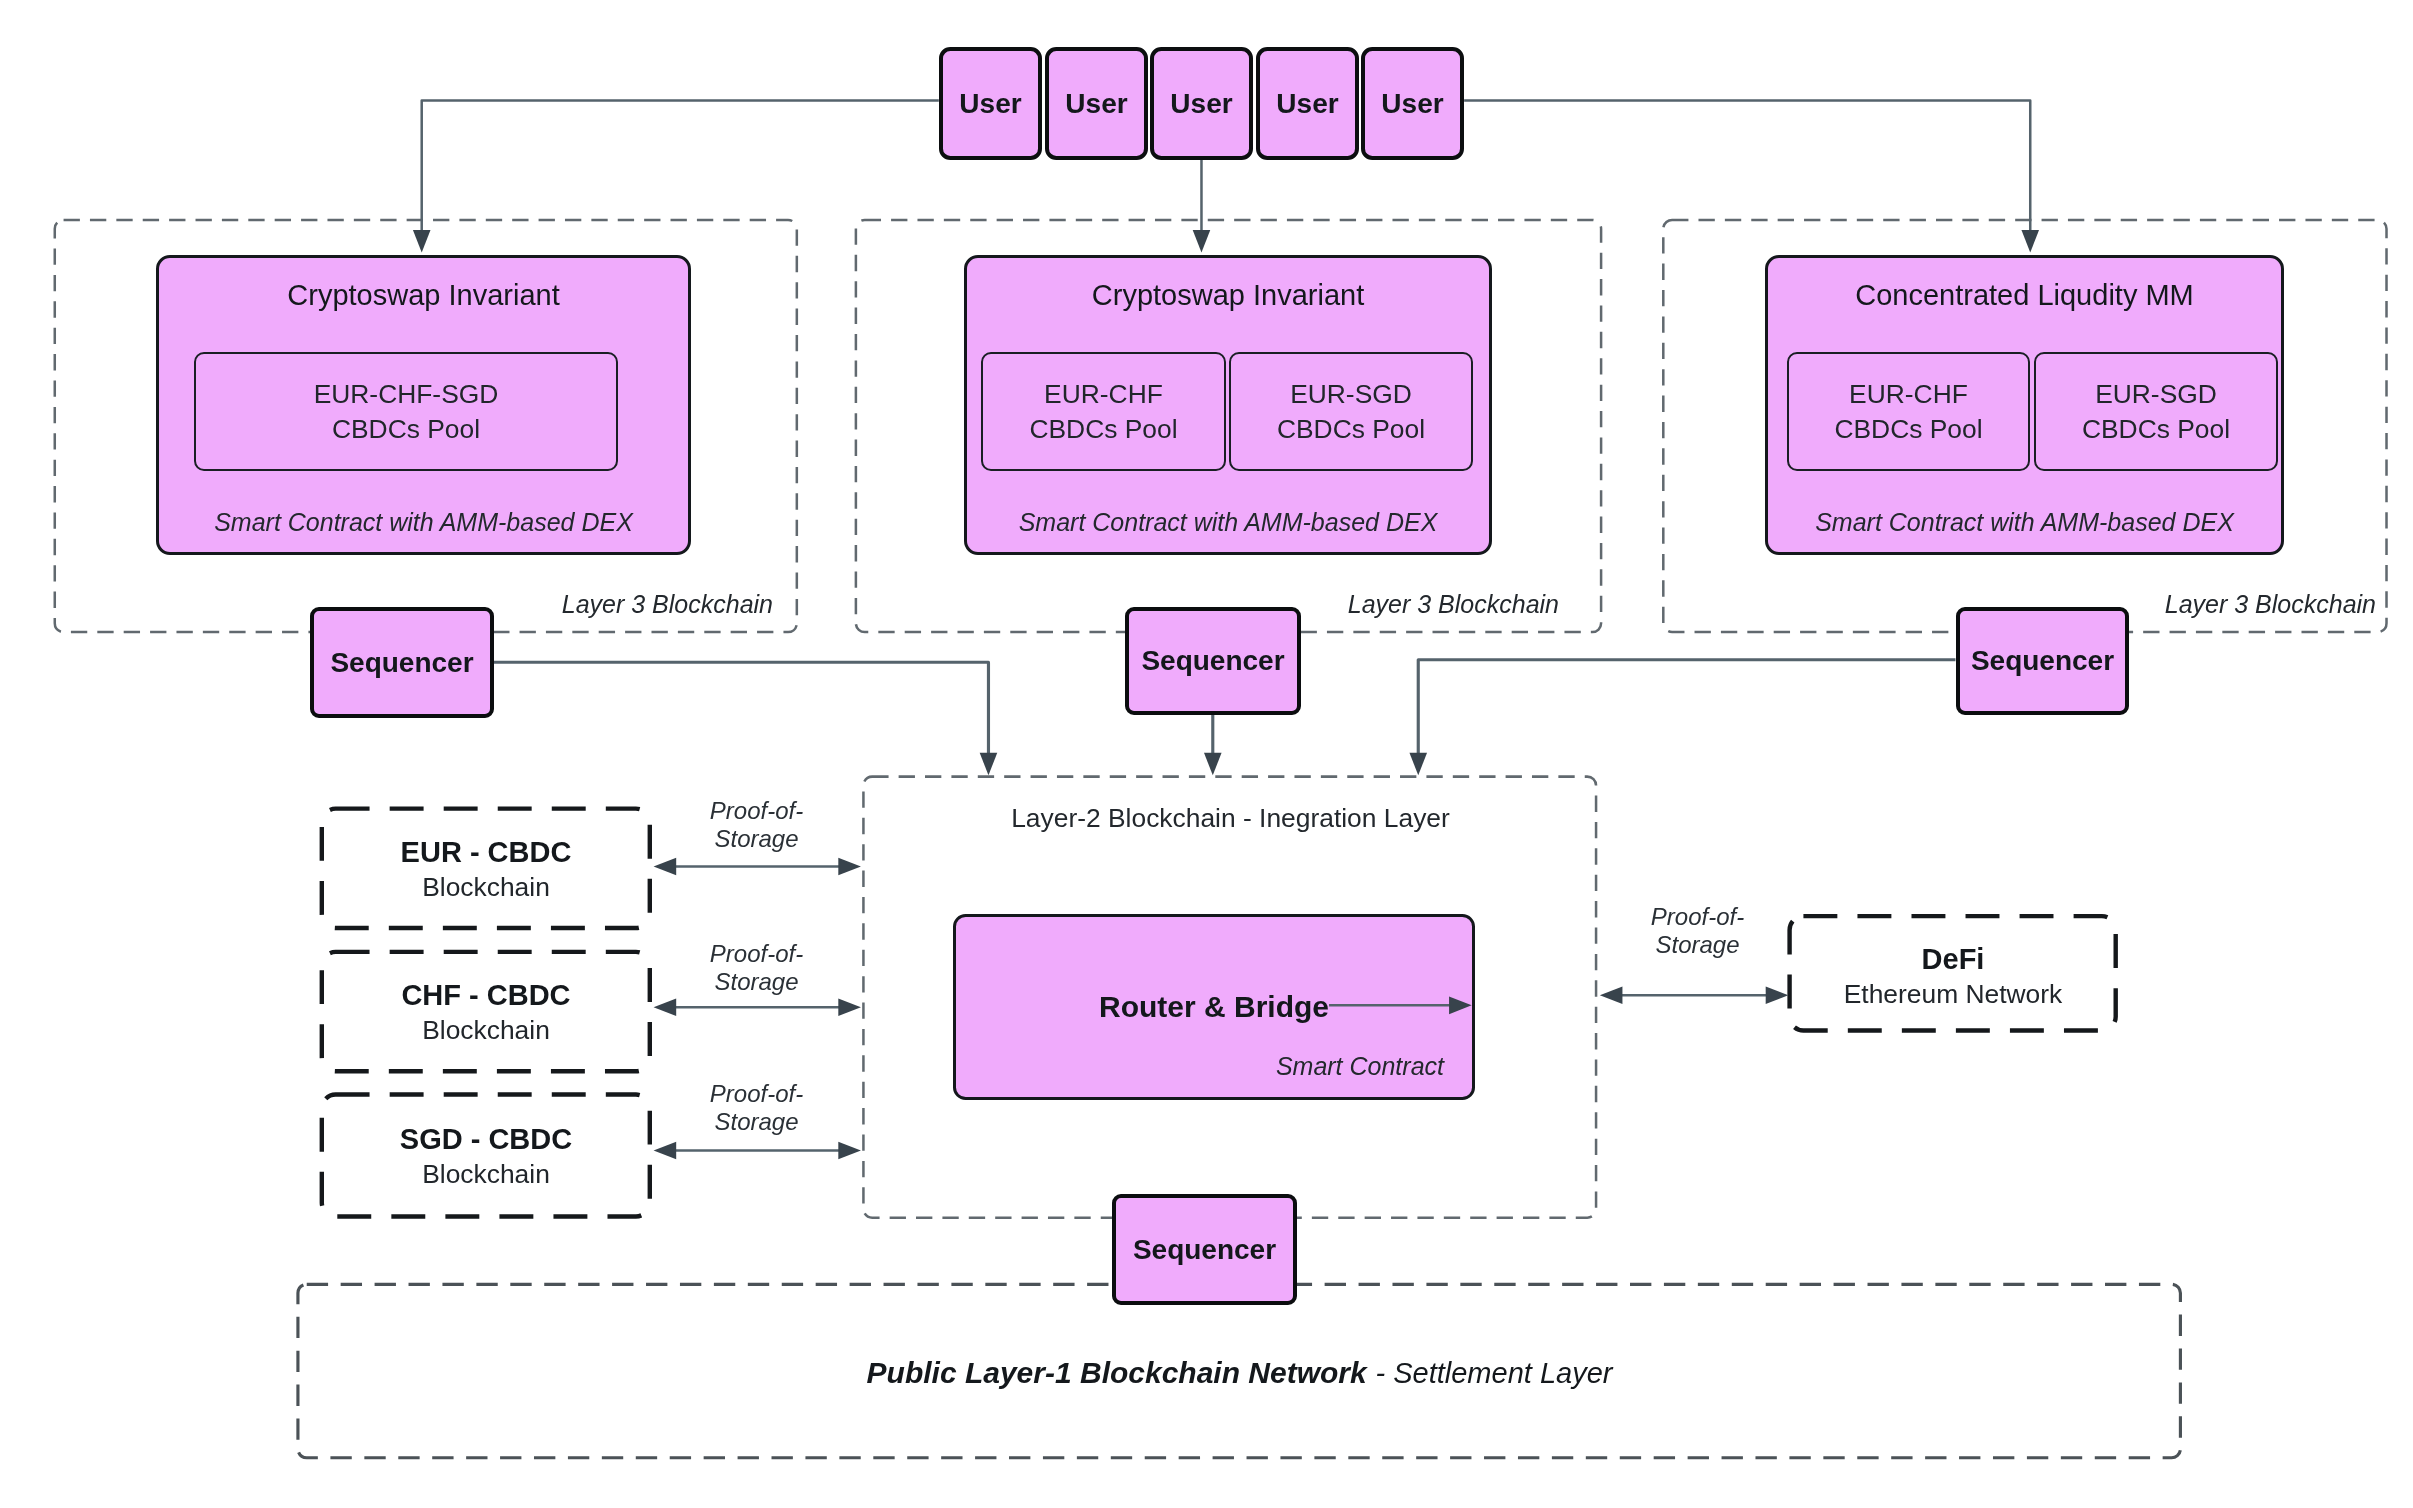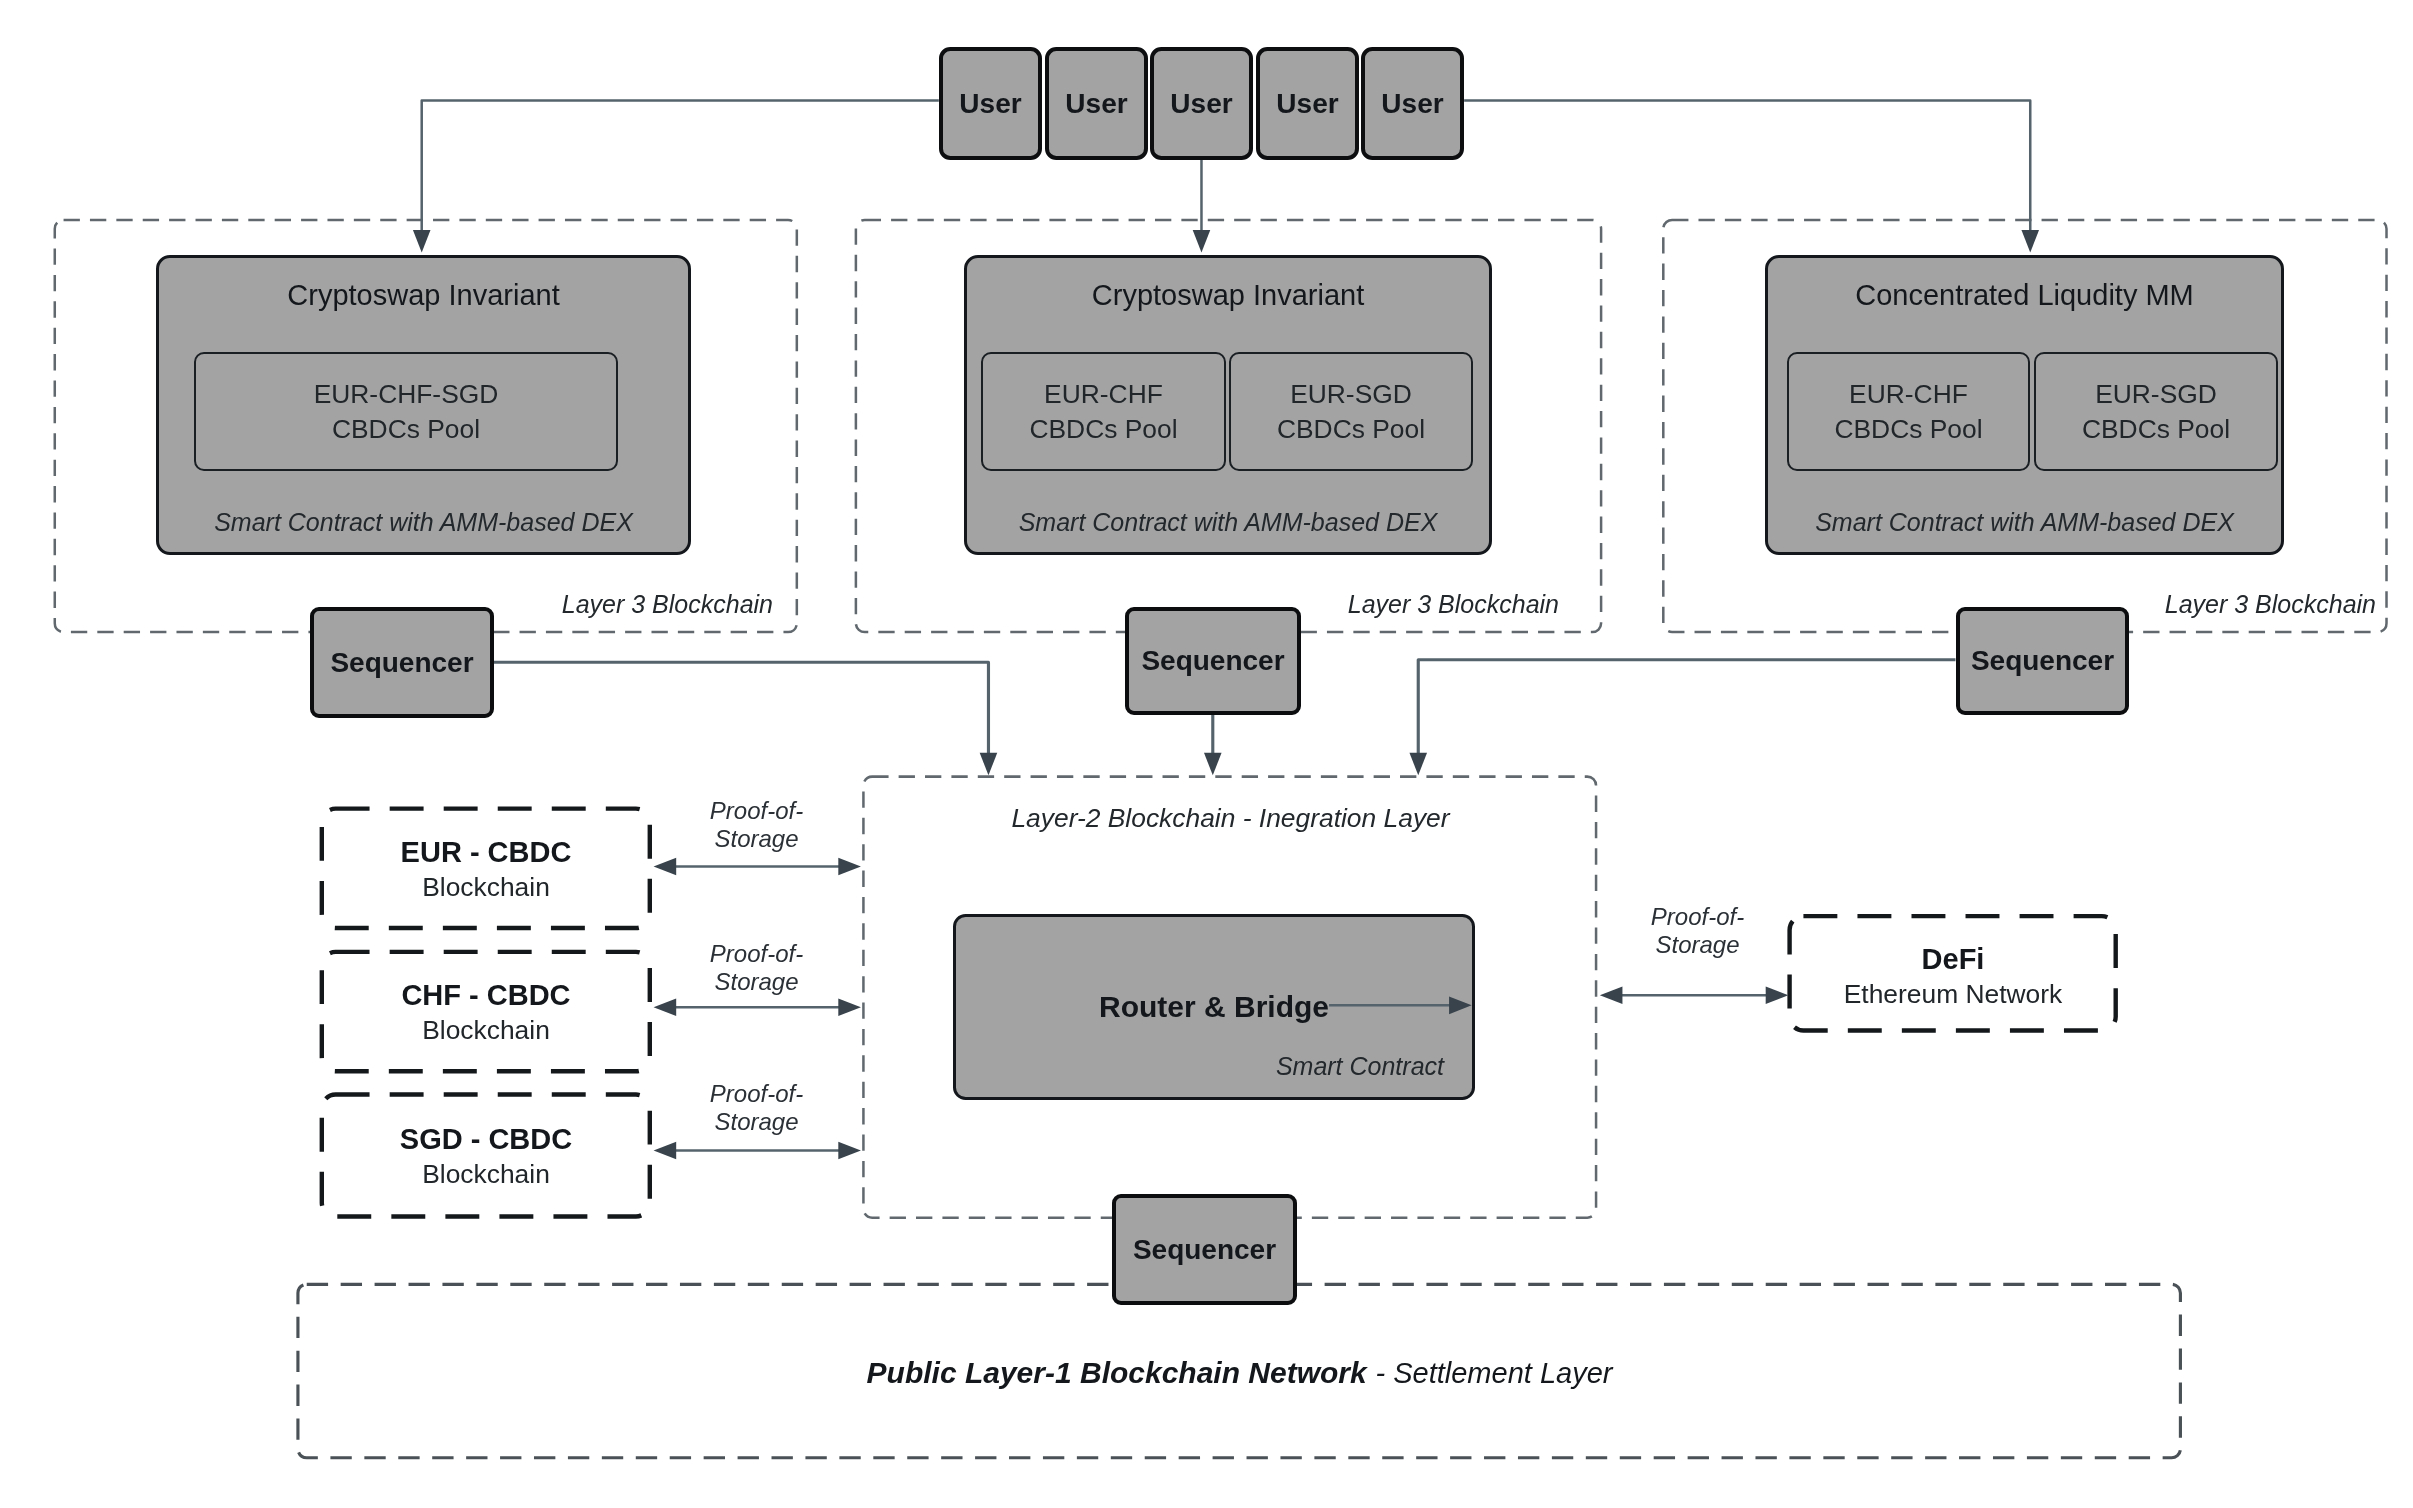--- a/index.html
+++ b/index.html
@@ -1,35 +1,35 @@
 <!DOCTYPE html>
 <html style="font-size:10px"><head>
 <meta charset="utf-8">
 <style>
   html,body{margin:0;padding:0;background:#ffffff;}
   .canvas{position:relative;width:2413px;height:1508px;background:#ffffff;overflow:hidden;
           font-family:"Liberation Sans",sans-serif;color:#14181c;}
   svg.layer{position:absolute;left:0;top:0;z-index:1;}
   svg.layer-top{position:absolute;left:0;top:0;z-index:3;pointer-events:none;}
-  .box{position:absolute;background:#a3a3a3;box-sizing:border-box;z-index:2;
+  .box{position:absolute;background:#f0abfc;box-sizing:border-box;z-index:2;
        display:flex;align-items:center;justify-content:center;text-align:center;}
   .user{border:4.4px solid #0c0e10;border-radius:11.3px;font-weight:bold;font-size:28px;}
   .amm{border:3.1px solid #14181c;border-radius:14px;display:block;}
   .amm-title{position:absolute;left:0;right:0;top:21.4px;text-align:center;
              font-weight:normal;font-size:29px;color:#14181c;}
   .amm-note{position:absolute;left:0;right:0;bottom:15px;text-align:center;
             font-style:italic;font-size:25px;color:#23282d;}
   .pool{border:2.5px solid #1a1f24;border-radius:10px;font-size:26.4px;line-height:1.32;color:#21262b;}
   .seq{border:4.4px solid #0b0d0f;border-radius:9px;font-weight:bold;font-size:28px;}
   .router{border:3.1px solid #14181c;border-radius:12.6px;}
   .router-title{font-weight:bold;font-size:30px;color:#14181c;}
   .router-note{position:absolute;right:28px;bottom:16.3px;font-style:italic;font-size:25px;color:#23282d;}
   .lbl{position:absolute;z-index:2;color:#23282d;}
   .layer-label{font-style:italic;font-size:25px;text-align:right;}
-  .l2-label{font-style:italic;font-size:26.4px;text-align:center;}
+  .l2-label{font-size:26.4px;text-align:center;}
   .proof{font-style:italic;font-size:24px;text-align:center;line-height:1.18;color:#2a3036;}
   .proof span{display:block;}
   .chain-text{text-align:center;z-index:2;}
   .chain-text .b{display:block;font-weight:bold;font-size:29px;color:#14181c;}
   .chain-text .r{display:block;font-size:26.4px;color:#21262b;margin-top:3px;}
   .l1-label{font-size:29px;font-style:italic;text-align:center;color:#14181c;}
   .l1-label .b{font-weight:bold;font-size:30px;margin-top:8px;}
   .l1-label .r{margin-left:8.8px;}
 </style>
 </head>

